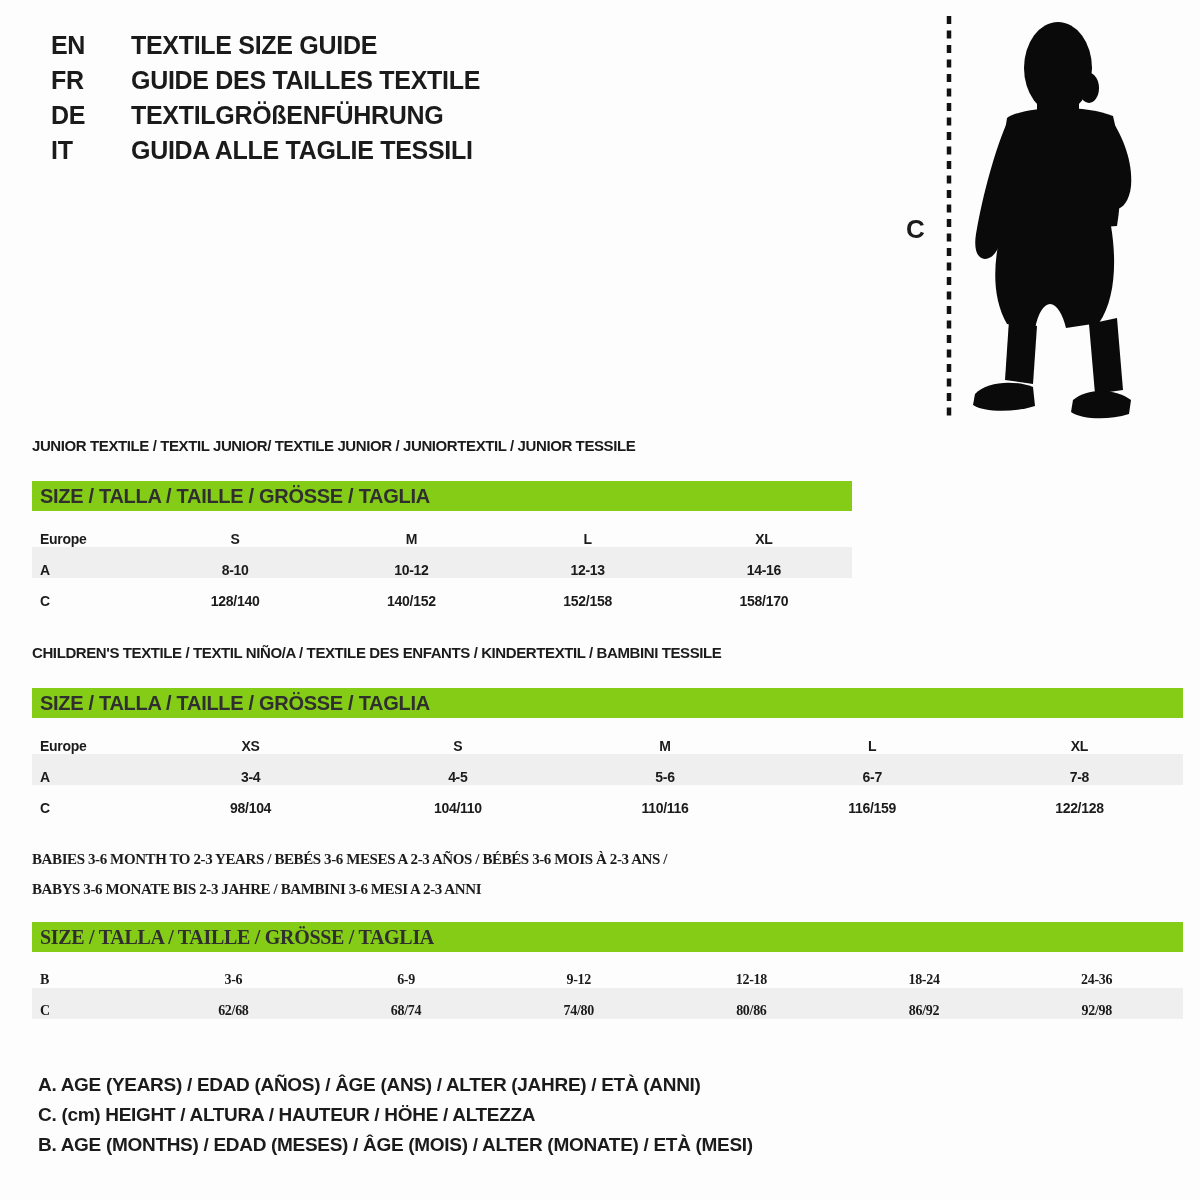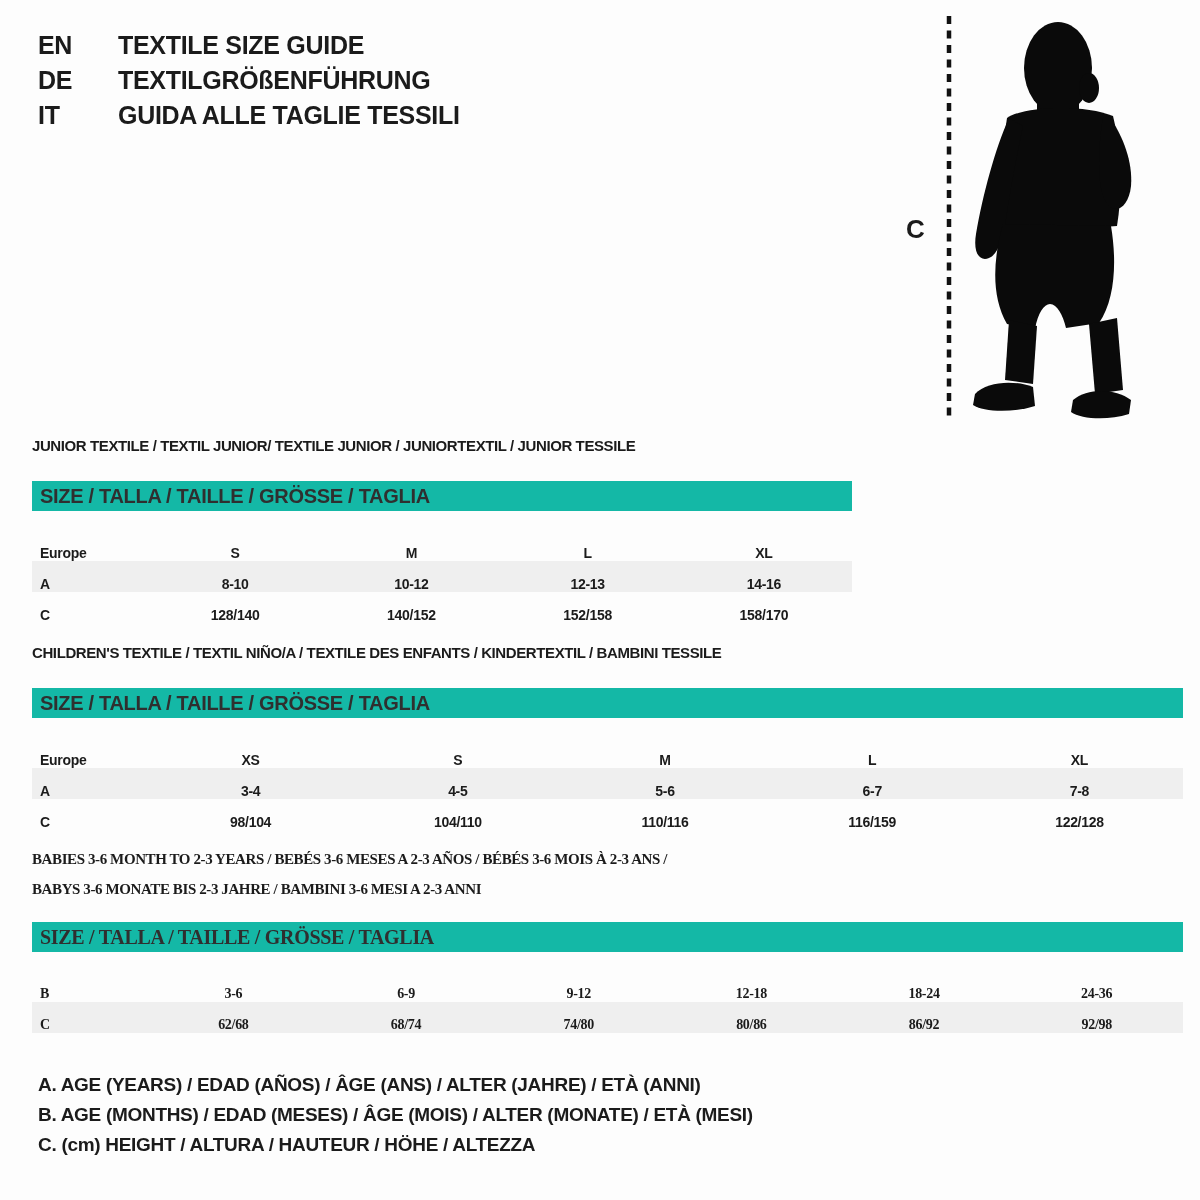--- a/index.html
+++ b/index.html
@@ -8,35 +8,35 @@
     position:relative; width:1200px; height:1200px;
     background:#fdfdfd; overflow:hidden;
     font-family:"Liberation Sans", sans-serif;
     font-weight:700; color:#1b1b1b;
     font-stretch:condensed; letter-spacing:-0.3px;
   }
 
   
   .lang-block { position:absolute; left:38px; top:28px; }
   .lang-row { display:flex; height:35px; align-items:center; font-size:25px; }
-  .lang-code { width:80px; }
+  .lang-code { width:80px;margin-left:13px; }
 
   
   .c-label { position:absolute; left:906px; top:214px; font-size:26px; }
   .dash-line { position:absolute; left:944px; top:16px; }
   .silhouette { position:absolute; left:963px; top:14px; }
 
   
   .section { position:absolute; }
   .sec-heading { font-size:15px; letter-spacing:-0.4px; line-height:30px; white-space:nowrap; }
   .sec-heading.single { line-height:22px; margin-bottom:24px; }
   .heading-group { margin-bottom:18px; }
   .size-bar {
-    height:30px; line-height:30px; background:#14b8a6; color:#2f2f2f;
-    font-size:20px; padding-left:8px; margin-bottom:19px;
+    height:30px; line-height:30px; background:#84cc16; color:#2f2f2f;
+    font-size:20px; padding-left:8px; margin-bottom:5px;
   }
   .t-row { display:flex; height:31px; align-items:flex-end; font-size:14px; }
   .t-row.shaded { background:#efefef; }
   .row-label { width:115px; padding-left:8px; }
   .cell { flex:1; text-align:center; }
 
   
   .footnotes { position:absolute; left:38px; top:1070px; }
   .footnote { font-size:19px; line-height:30px; white-space:nowrap; }
 
@@ -46,20 +46,24 @@
 </style>
 </head>
 <body>
 
 <div class="page">
 
   <div class="lang-block">
     <div class="lang-row">
       <span class="lang-code">EN</span>
       <span class="lang-title">TEXTILE SIZE GUIDE</span>
+    </div>
+    <div class="lang-row">
+      <span class="lang-code">FR</span>
+      <span class="lang-title">GUIDE DES TAILLES TEXTILE</span>
     </div>
     <div class="lang-row">
       <span class="lang-code">DE</span>
       <span class="lang-title">TEXTILGRÖßENFÜHRUNG</span>
     </div>
     <div class="lang-row">
       <span class="lang-code">IT</span>
       <span class="lang-title">GUIDA ALLE TAGLIE TESSILI</span>
     </div>
   </div>
@@ -173,17 +177,17 @@
       <span class="cell">68/74</span>
       <span class="cell">74/80</span>
       <span class="cell">80/86</span>
       <span class="cell">86/92</span>
       <span class="cell">92/98</span>
     </div>
   </div>
 
   <div class="footnotes">
     <div class="footnote">A. AGE (YEARS) / EDAD (AÑOS) / ÂGE (ANS) / ALTER (JAHRE) / ETÀ (ANNI)</div>
+    <div class="footnote">C. (cm) HEIGHT / ALTURA / HAUTEUR / HÖHE / ALTEZZA</div>
     <div class="footnote">B. AGE (MONTHS) / EDAD (MESES) / ÂGE (MOIS) / ALTER (MONATE) / ETÀ (MESI)</div>
-    <div class="footnote">C. (cm) HEIGHT / ALTURA / HAUTEUR / HÖHE / ALTEZZA</div>
   </div>
 
 </div>
 
 </body></html>

